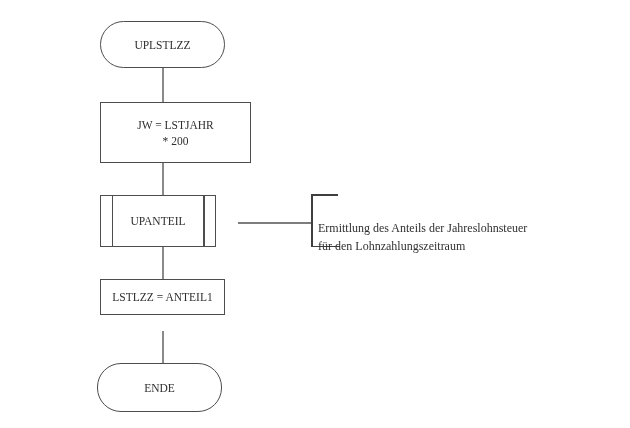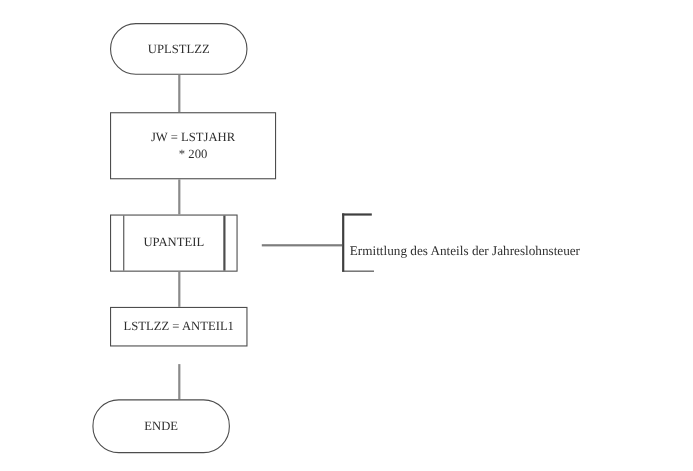--- a/index.html
+++ b/index.html
@@ -117,27 +117,28 @@
   </div>
 
   <div class="vconn" style="left:161.5px; top:247px; height:32px;"></div>
 
   <div class="node process" style="left:100px; top:279px; width:125px; height:36px;">
     <span>LSTLZZ = ANTEIL1</span>
   </div>
 
   <div class="vconn" style="left:161.5px; top:331px; height:32px;"></div>
 
-  <div class="node terminator" style="left:84px; top:363px; width:125px; height:49px;">
+  <div class="node terminator" style="left:97px; top:363px; width:125px; height:49px;">
     <span>ENDE</span>
   </div>
 
   <div class="hconn" style="left:238px; top:222px; width:73px;"></div>
 
   <div class="bracket-v" style="left:311px; top:194px; height:53px;"></div>
   <div class="bracket-h" style="left:311px; top:194px; width:27px;"></div>
   <div class="bracket-h" style="left:311px; top:245.5px; width:29px;"></div>
 
   <div class="annotation">
     <div>Ermittlung des Anteils der Jahreslohnsteuer</div>
+    <div>für den Lohnzahlungszeitraum</div>
   </div>
 
 </div>
 
 </body></html>

